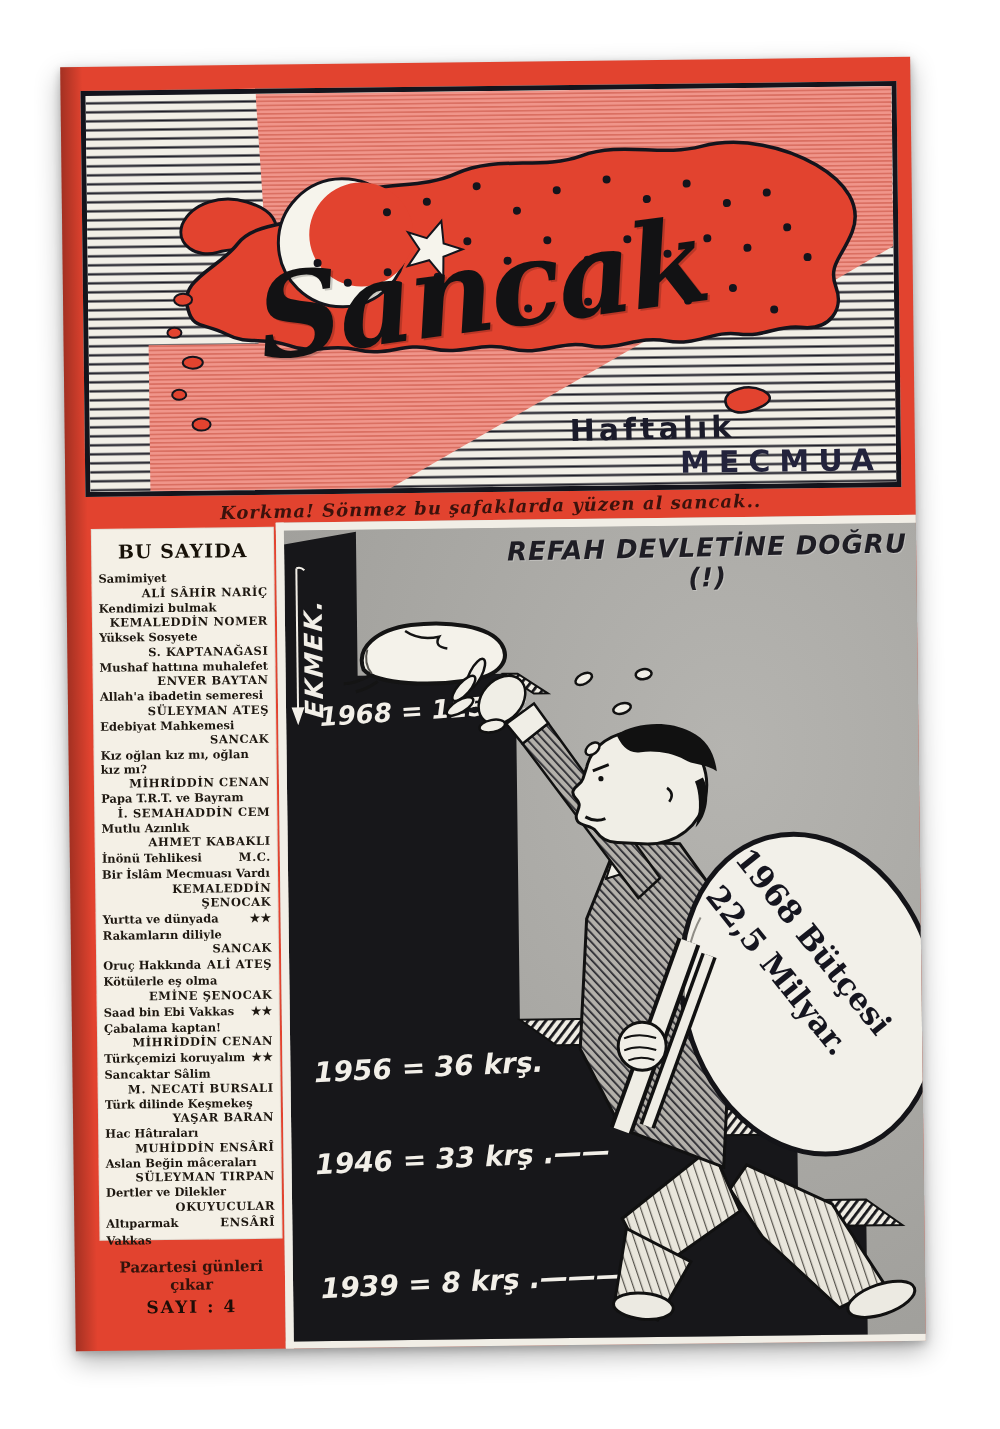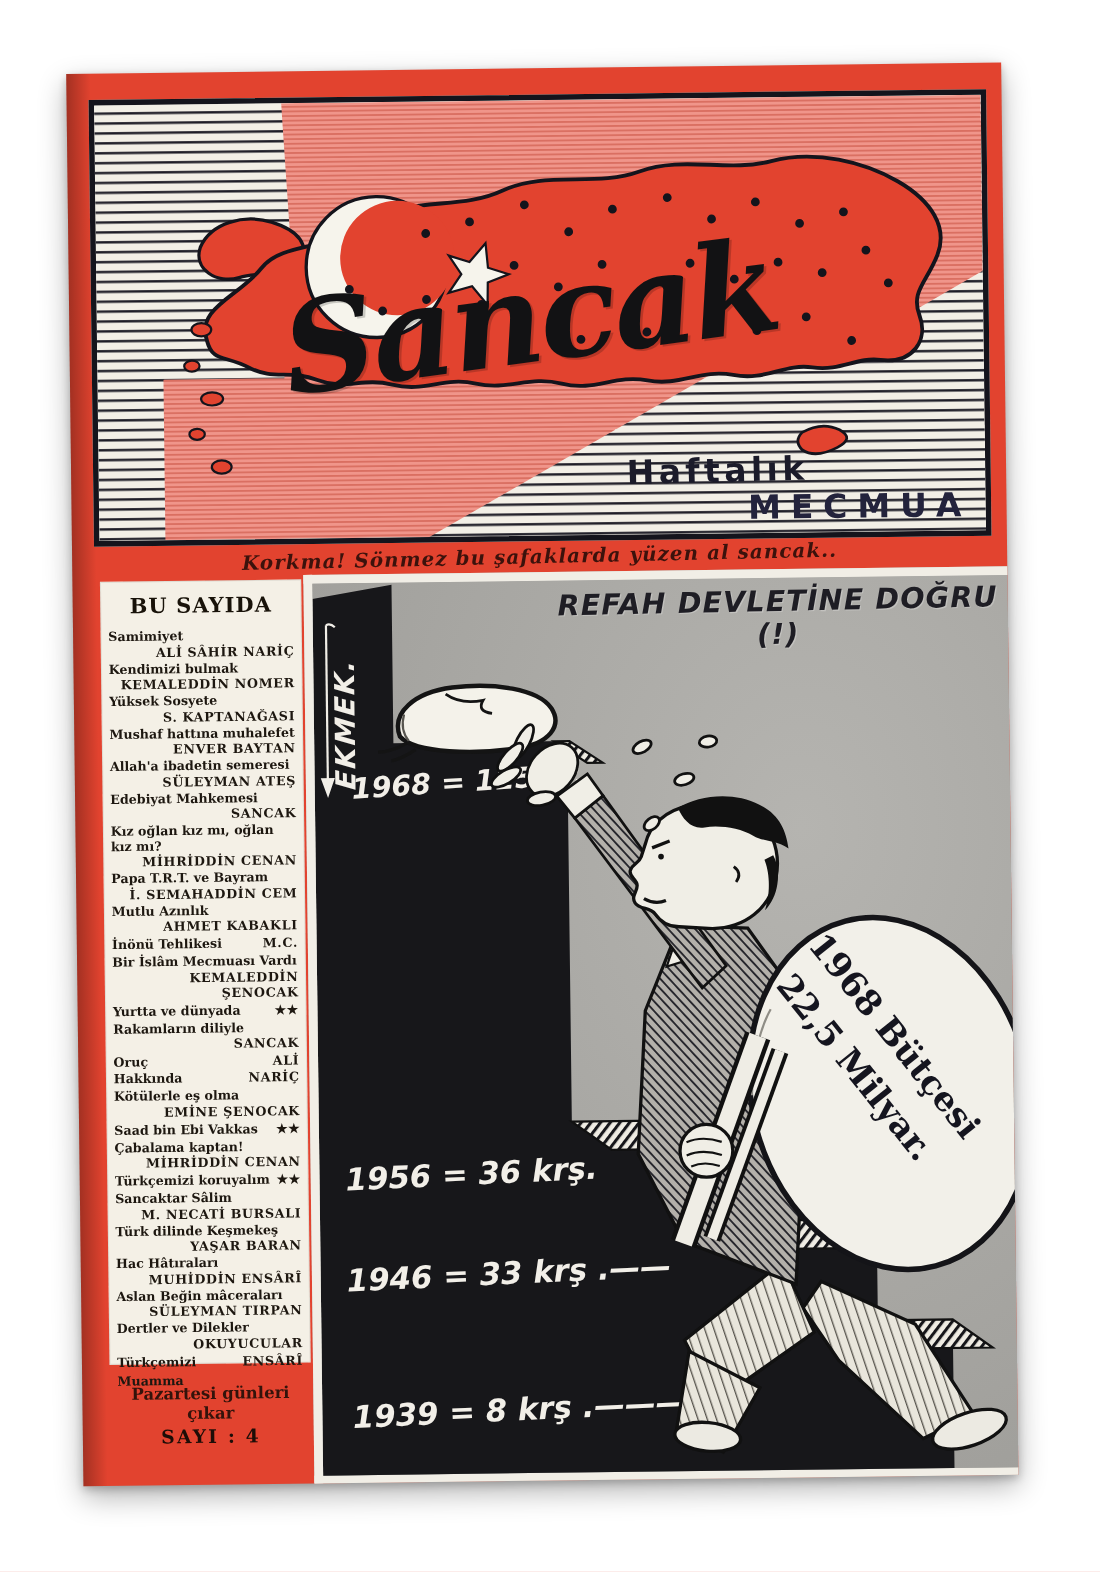--- a/index.html
+++ b/index.html
@@ -196,21 +196,21 @@
           <div class="row inline">
             <span class="t">Yurtta ve dünyada</span>
             <span class="a">★★</span>
           </div>
           <div class="row">
             <span class="t">Rakamların diliyle</span>
             <span class="a">SANCAK</span>
           </div>
           <div class="row inline">
             <span class="t">Oruç Hakkında</span>
-            <span class="a">ALİ NARİÇ</span>
+            <span class="a">ALİ ATEŞ</span>
           </div>
           <div class="row">
             <span class="t">Kötülerle eş olma</span>
             <span class="a">EMİNE ŞENOCAK</span>
           </div>
           <div class="row inline">
             <span class="t">Saad bin Ebi Vakkas</span>
             <span class="a">★★</span>
           </div>
           <div class="row">
@@ -235,25 +235,25 @@
           </div>
           <div class="row">
             <span class="t">Aslan Beğin mâceraları</span>
             <span class="a">SÜLEYMAN TIRPAN</span>
           </div>
           <div class="row">
             <span class="t">Dertler ve Dilekler</span>
             <span class="a">OKUYUCULAR</span>
           </div>
           <div class="row inline">
-            <span class="t">Türkçemizi</span>
+            <span class="t">Altıparmak</span>
             <span class="a">ENSÂRÎ</span>
           </div>
           <div class="row inline">
-            <span class="t">Muamma</span>
+            <span class="t">Vakkas</span>
           </div>
         </div>
     </aside>
 
     <div class="footer">
       <div class="f1">Pazartesi günleri çıkar</div>
       <div class="f2">SAYI : 4</div>
     </div>
 
     <div class="cartoon">

